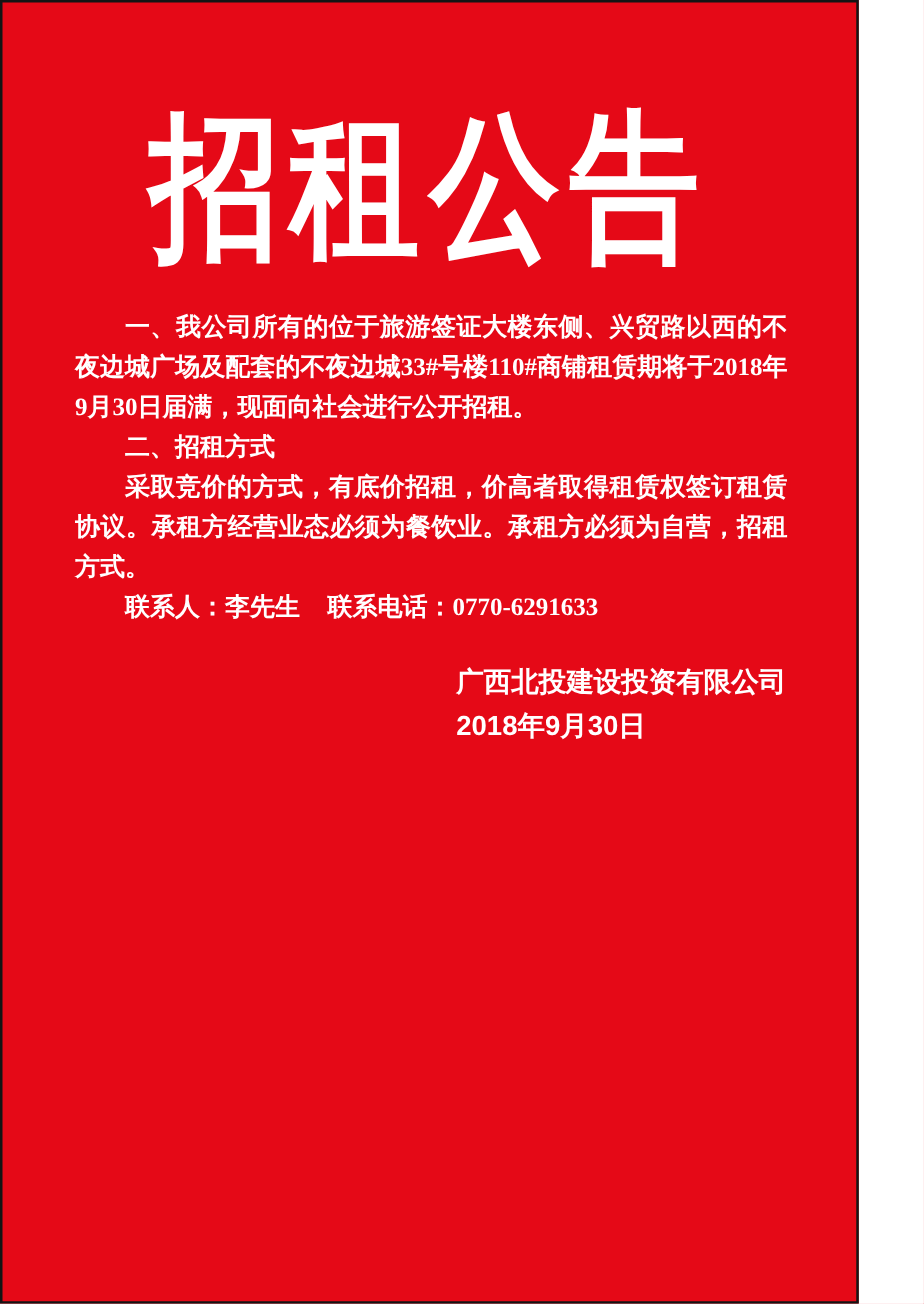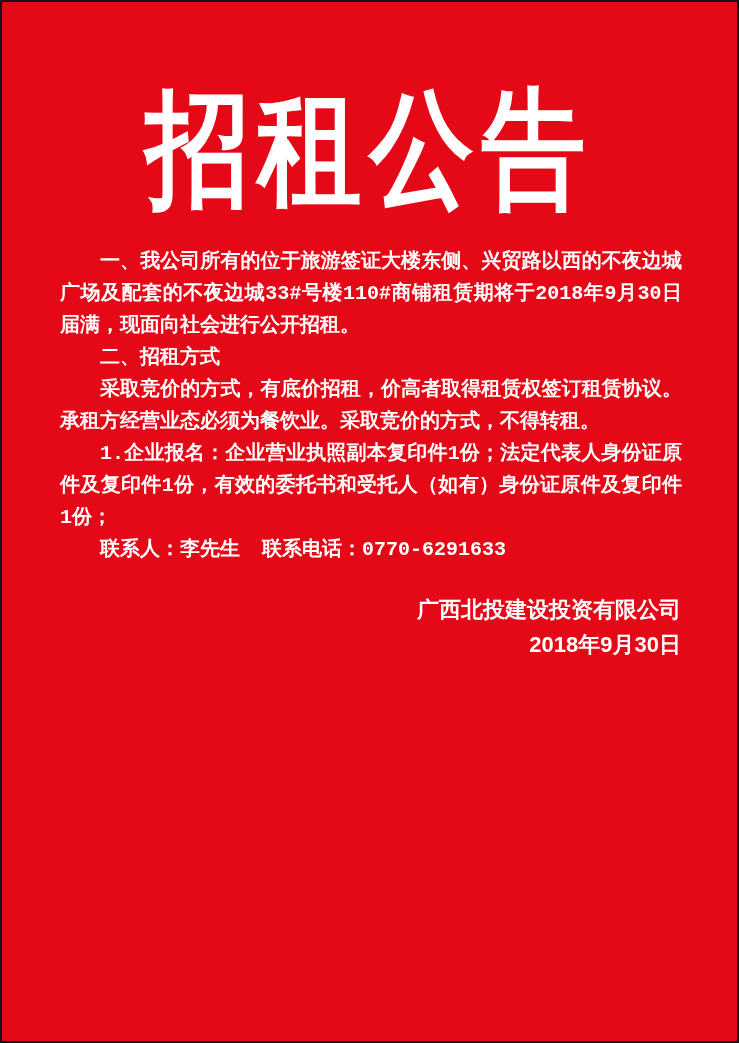--- a/index.html
+++ b/index.html
@@ -2,21 +2,21 @@
 <html><head>
 <meta charset="utf-8">
 <style>
   html, body {
     margin: 0;
     padding: 0;
     background: #ffffff;
   }
   .poster {
     position: relative;
-    width: 739px;
+    width: 687px;
     height: 1043px;
     box-sizing: border-box;
     background: #e50917;
     border: 2px solid #141414;
     overflow: hidden;
   }
   .title-wrap {
     margin-top: 84px;
     height: 104px;
     text-align: center;
@@ -28,21 +28,21 @@
     font-size: 104px;
     line-height: 104px;
     letter-spacing: 8px;
     color: #ffffff;
     transform: scaleY(1.22);
     transform-origin: center top;
     white-space: nowrap;
   }
   .body-text {
     margin: 56px 55px 0 58px;
-    font-family: Liberation Mono, monospace;
+    font-family: Liberation Serif, serif;
     font-weight: bold;
     font-size: 20px;
     line-height: 32px;
     color: #ffffff;
     text-align: justify;
   }
   .body-text p {
     margin: 0;
     text-indent: 2em;
   }
@@ -53,37 +53,36 @@
     margin: 26px 56px 0 0;
     text-align: right;
     font-family: "Liberation Sans", "DejaVu Sans", sans-serif;
     font-weight: bold;
     font-size: 22px;
     line-height: 35px;
     color: #ffffff;
   }
   .sig-inner {
     display: inline-block;
-    text-align: right;
+    text-align: left;
   }
 </style>
 </head>
 <body>
 
 <div class="poster">
 
   <div class="title-wrap">
     <span class="title-text">招租公告</span>
   </div>
 
   <div class="body-text">
     <p>一、我公司所有的位于旅游签证大楼东侧、兴贸路以西的不夜边城广场及配套的不夜边城33#号楼110#商铺租赁期将于2018年9月30日届满，现面向社会进行公开招租。</p>
     <p>二、招租方式</p>
-    <p>采取竞价的方式，有底价招租，价高者取得租赁权签订租赁协议。承租方经营业态必须为餐饮业。采取竞价的方式，不得转租。</p>
-    <p>1.企业报名：企业营业执照副本复印件1份；法定代表人身份证原件及复印件1份，有效的委托书和受托人（如有）身份证原件及复印件1份；</p>
+    <p>采取竞价的方式，有底价招租，价高者取得租赁权签订租赁协议。承租方经营业态必须为餐饮业。承租方必须为自营，招租方式。</p>
     <p class="contact-line">
       <span>联系人：</span><span>李先生</span><span class="phone-label">联系电话：</span><span>0770-6291633</span>
     </p>
   </div>
 
   <div class="signature">
     <div class="sig-inner">
       <div>广西北投建设投资有限公司</div>
       <div>2018年9月30日</div>
     </div>

